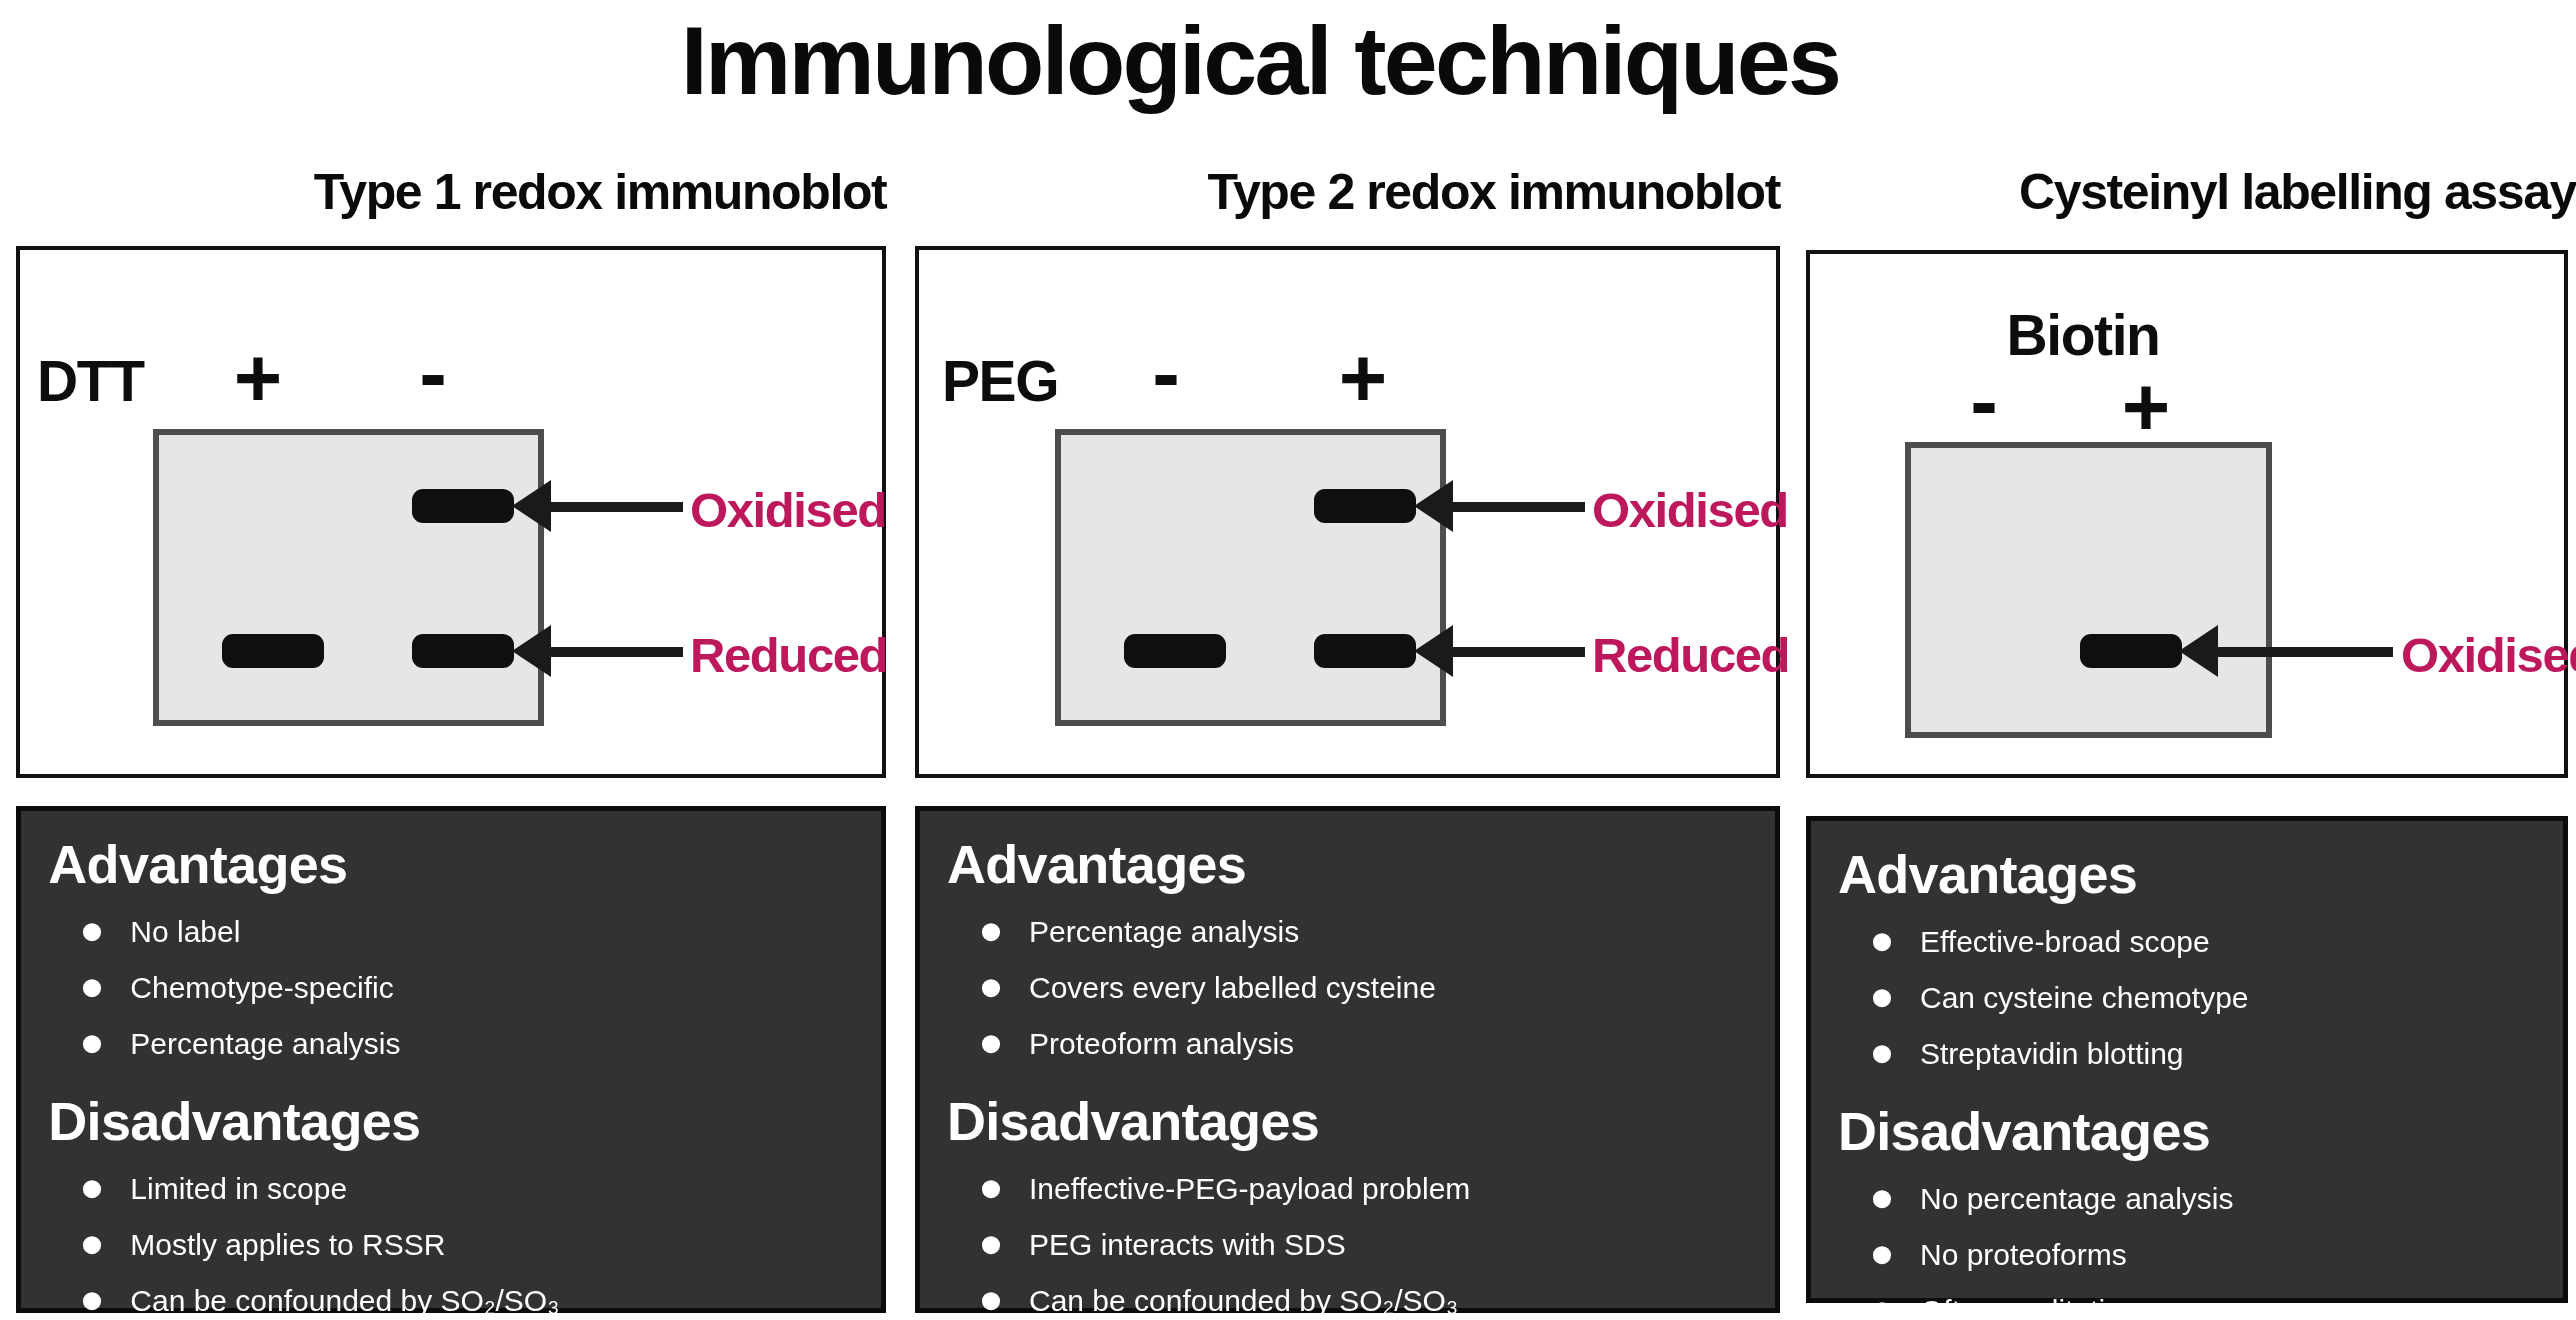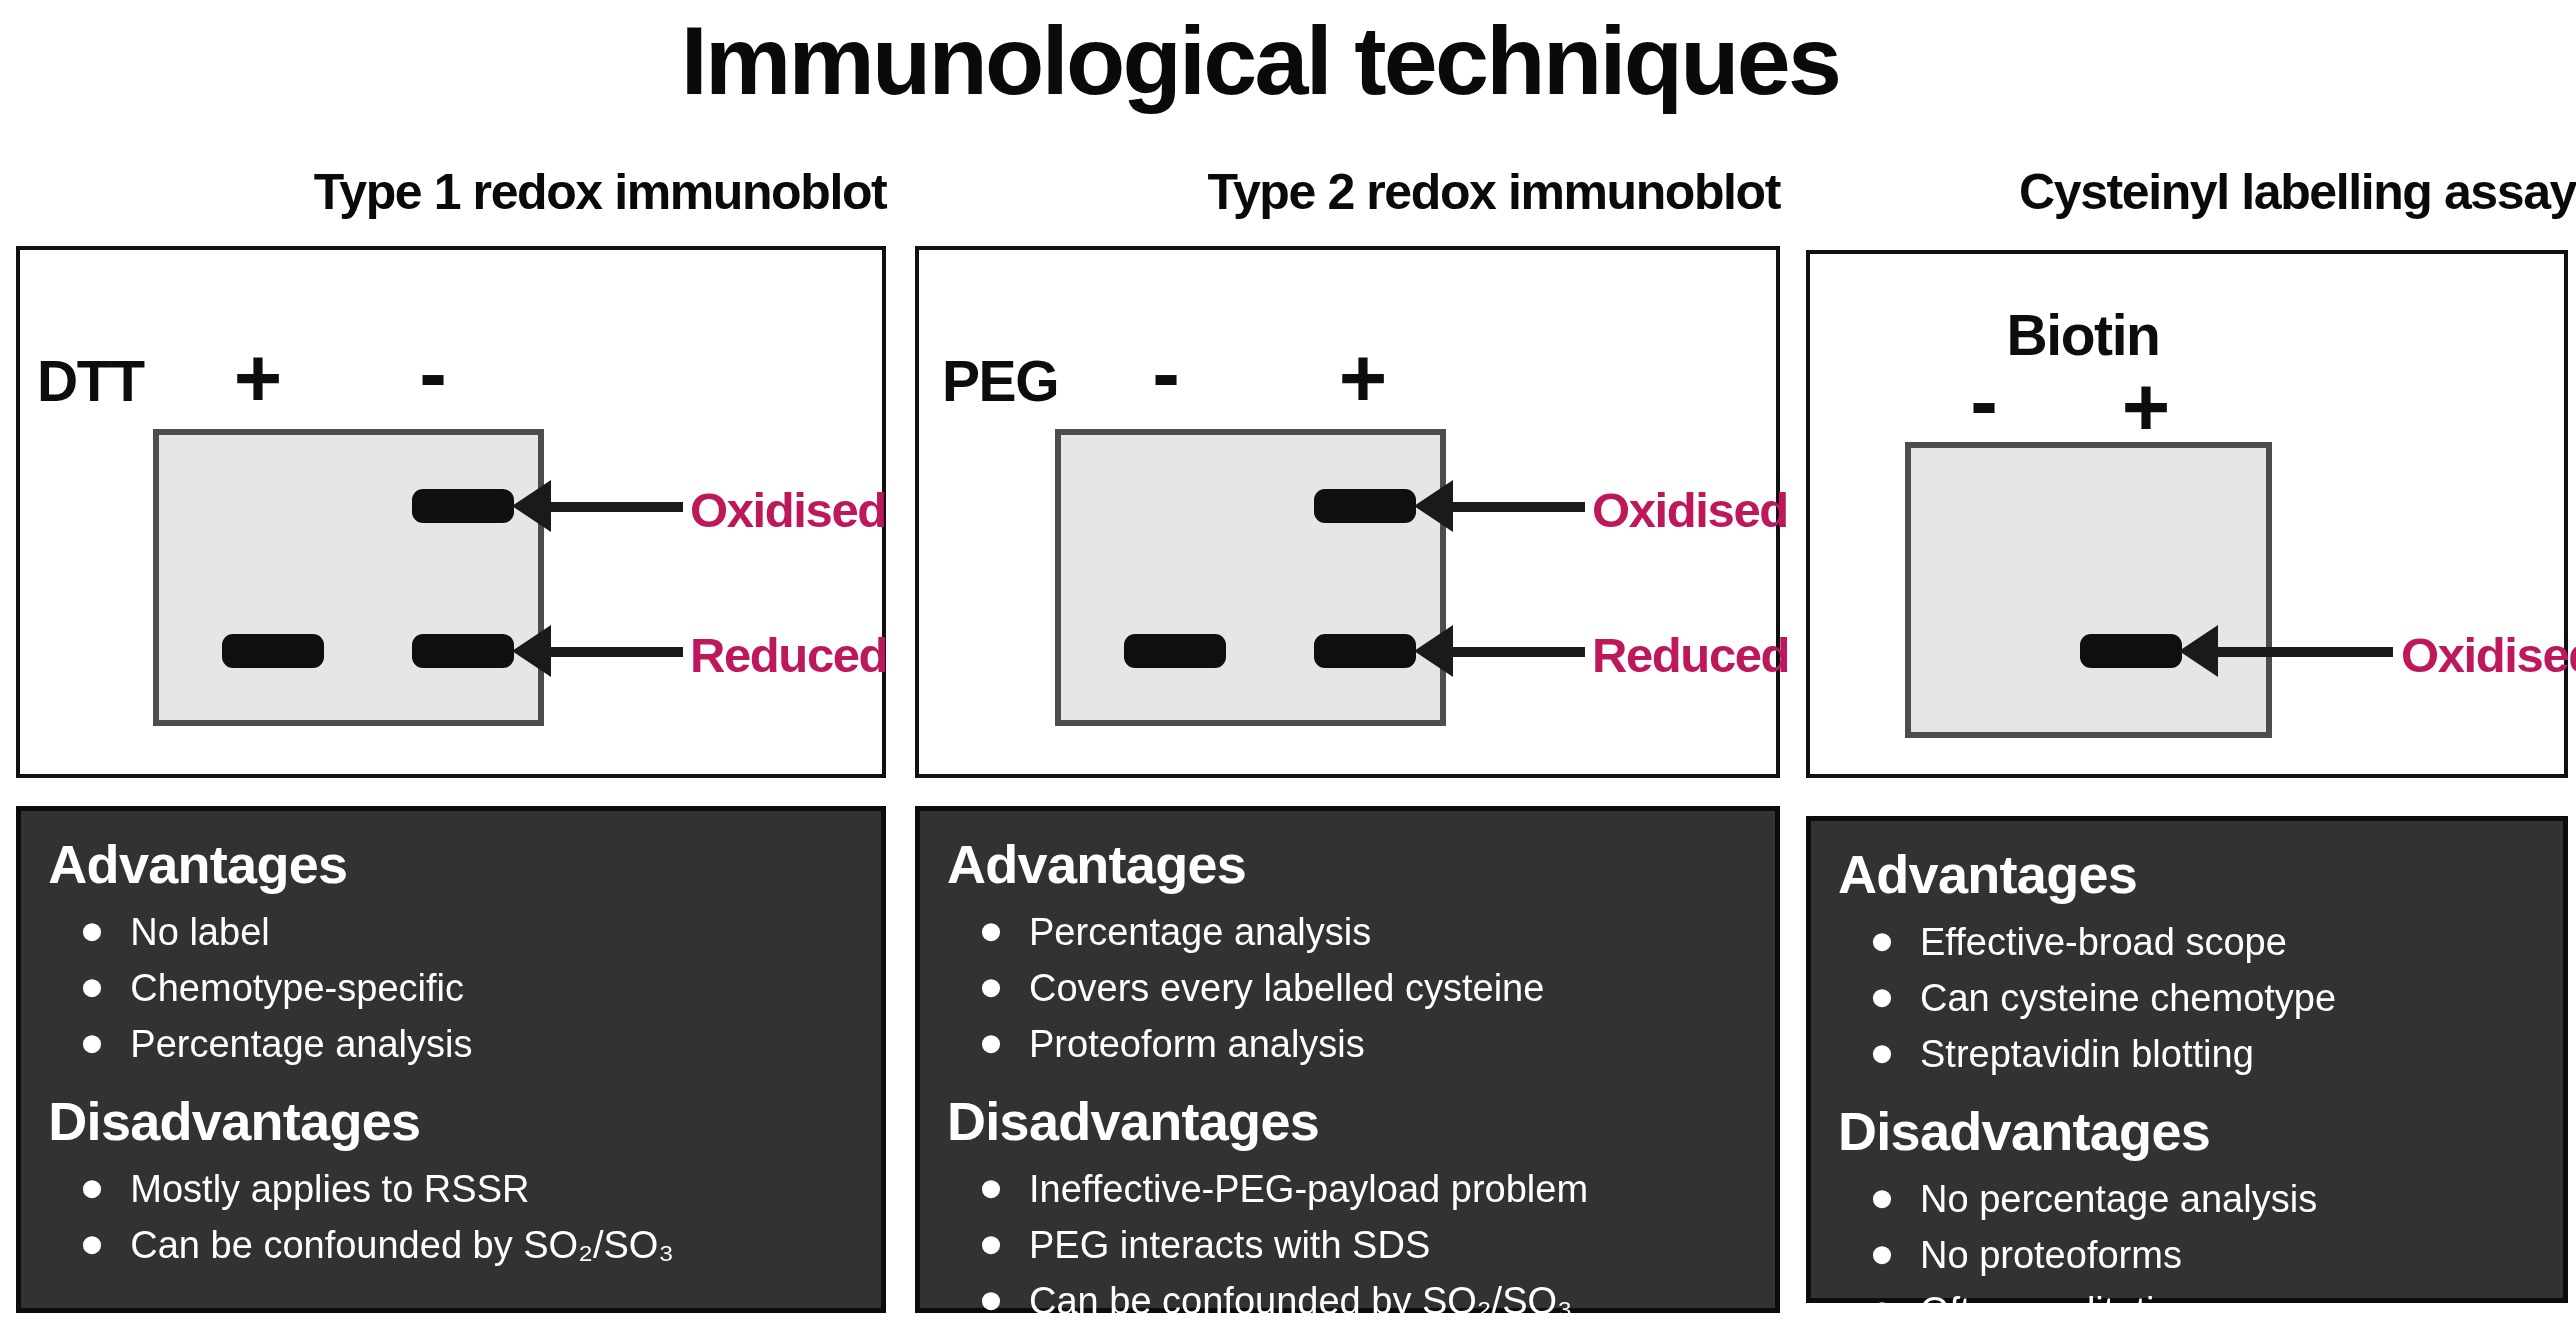--- a/index.html
+++ b/index.html
@@ -82,21 +82,21 @@
     margin:0 0 9.5px 0;
   }
   .panel ul{
     list-style:none;
     margin:0 0 20.4px 0;
     padding:0;
   }
   .panel li{
     position:relative;
     padding-left:82px;
-    font-size:38px;
+    font-size:30px;
     line-height:56px;
     white-space:nowrap;
   }
   .panel li::before{
     content:"";
     position:absolute;
     left:35px;top:50%;
     transform:translateY(-50%);
     width:17.7px;height:17.7px;
     border-radius:50%;
@@ -167,20 +167,21 @@
 
   <div class="abs panel" style="left:16.3px;top:806px;width:870px;height:507px;">
     <div class="panel-heading">Advantages</div>
     <ul>
       <li>No label</li>
       <li>Chemotype-specific</li>
       <li>Percentage analysis</li>
     </ul>
     <div class="panel-heading">Disadvantages</div>
     <ul>
+      <li>Limited in scope</li>
       <li>Mostly applies to RSSR</li>
       <li>Can be confounded by SO₂/SO₃</li>
     </ul>
   </div>
 
   <div class="abs panel" style="left:915px;top:806px;width:865px;height:507px;">
     <div class="panel-heading">Advantages</div>
     <ul>
       <li>Percentage analysis</li>
       <li>Covers every labelled cysteine</li>

